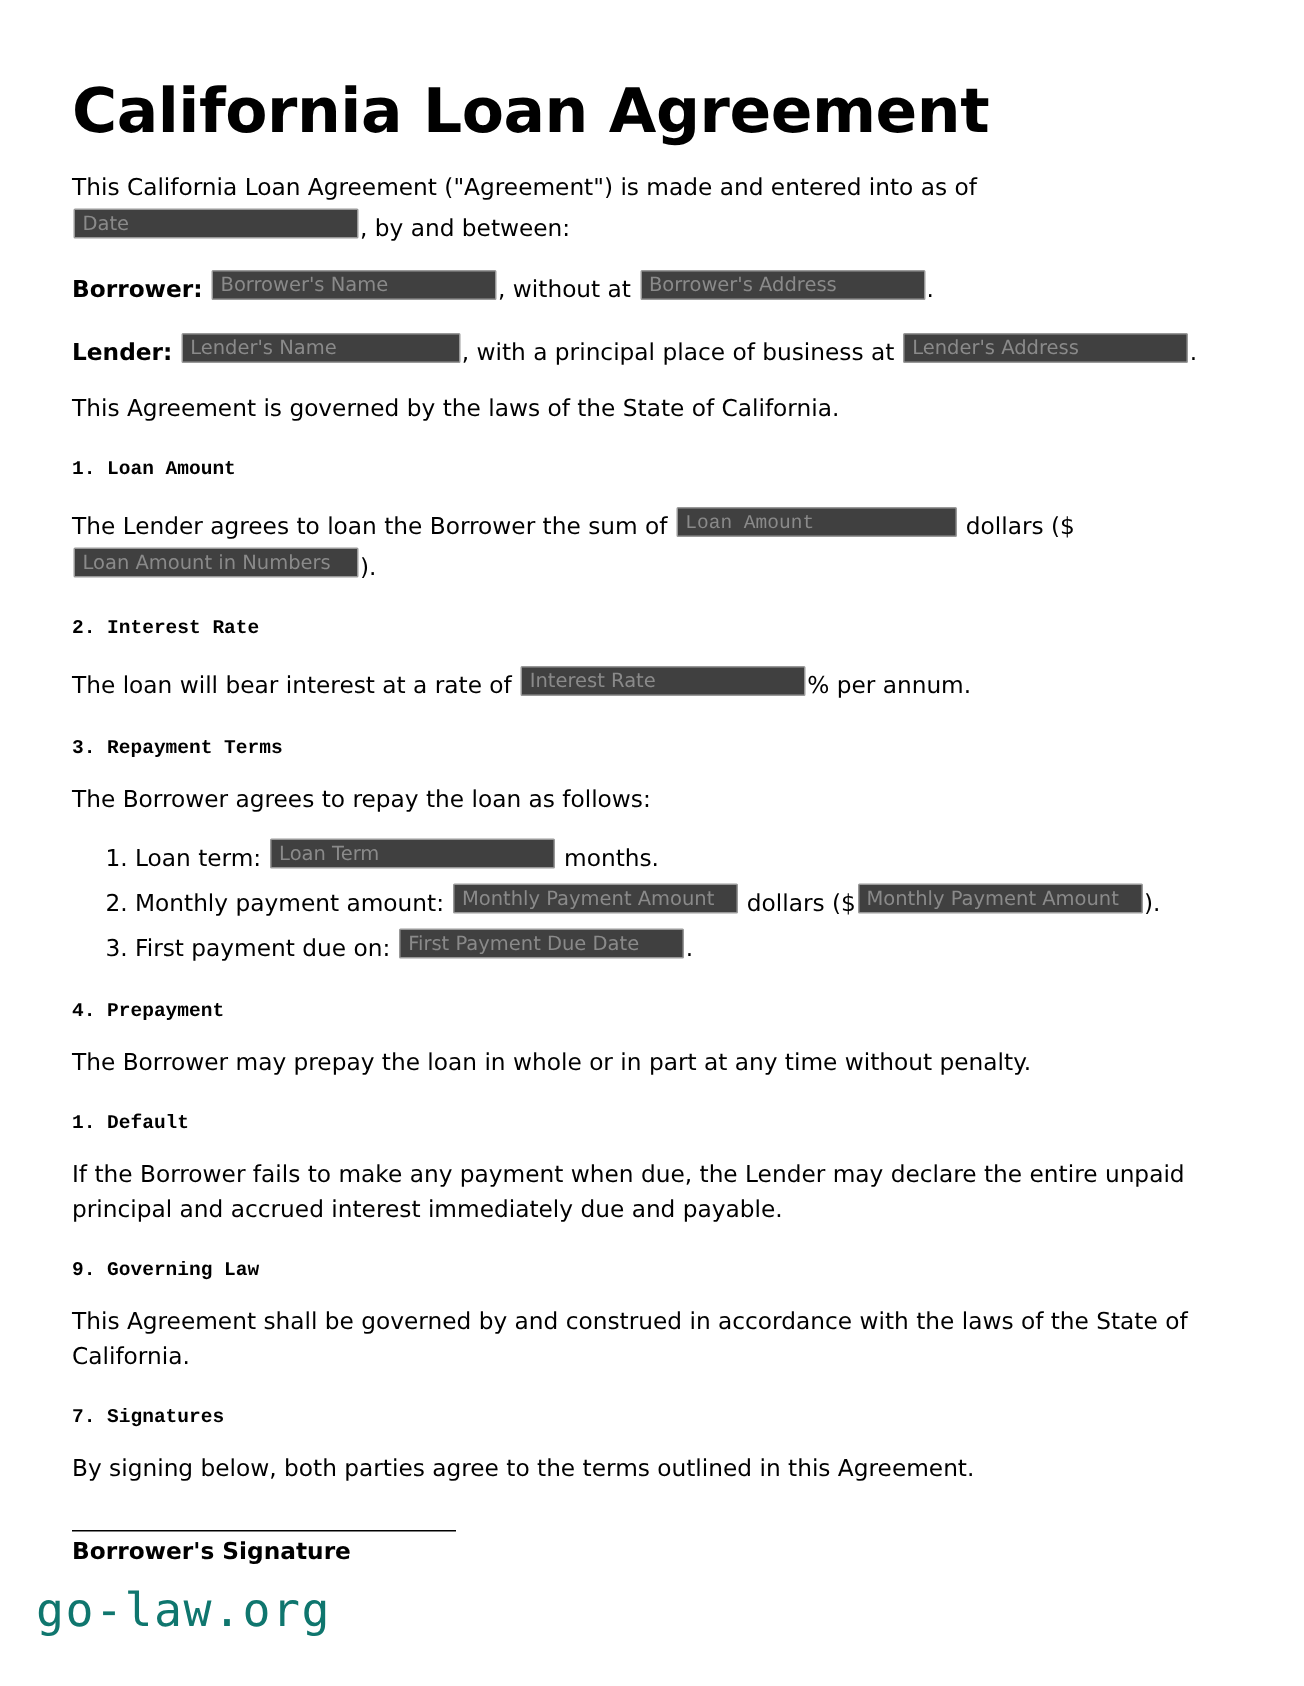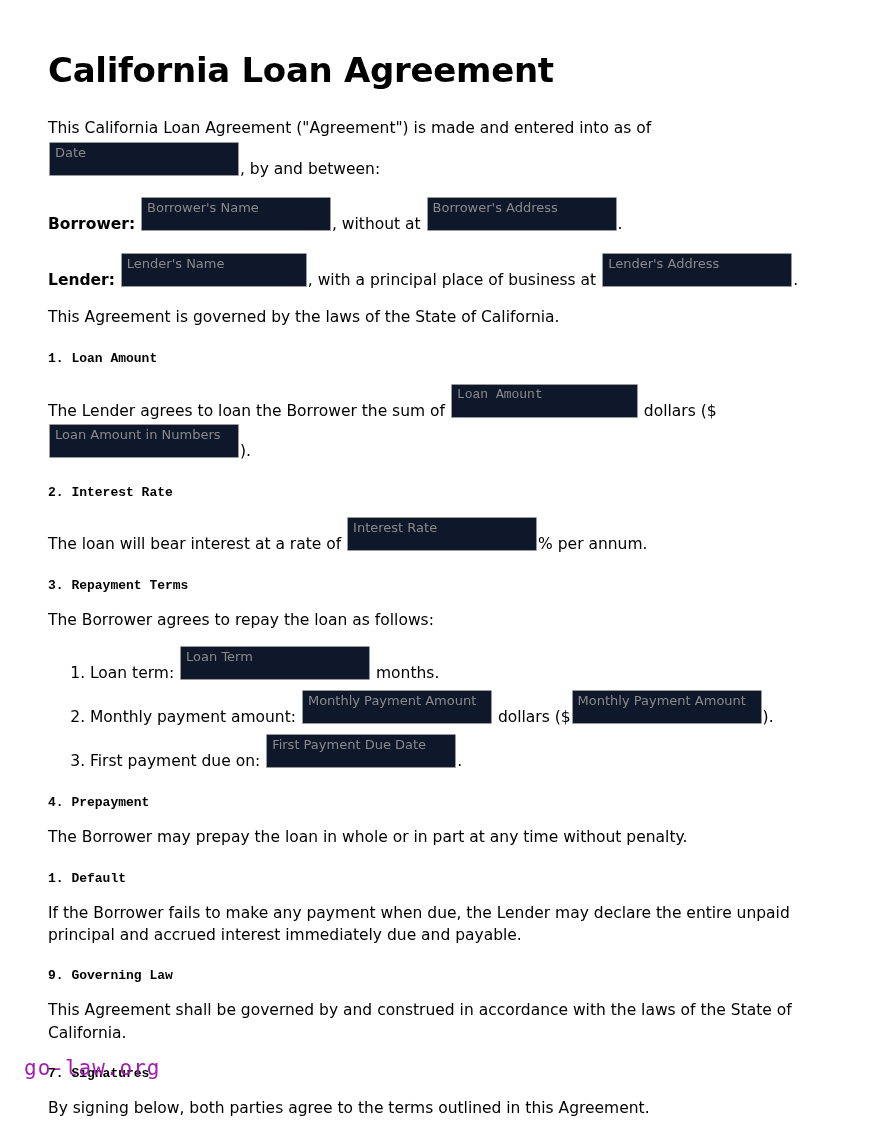--- a/index.html
+++ b/index.html
@@ -26,24 +26,24 @@
   }
 
   .content {
     position: absolute;
     left: 48px;
     top: 52px;
     width: 772px;
   }
 
   h1.doc-title {
-    font-size: 34px;
+    font-size: 41px;
     font-weight: bold;
     letter-spacing: -0.3px;
-    margin: 0 0 28px 0;
+    margin: 0 0 17px 0;
     line-height: 1.1;
     color: #000;
   }
 
   p.para {
     font-size: 15.5px;
     line-height: 1.45;
     margin: 0 0 15px 0;
     color: #000;
   }
@@ -55,26 +55,26 @@
     font-weight: bold;
     margin: 22px 0 14px 0;
     line-height: 1.3;
     font-family: Liberation Mono, monospace;
   }
 
   .fld {
     display: inline-block;
     vertical-align: baseline;
     border: 1px solid #999999;
-    background: #0f172a;
+    background: #404040;
     color: #8a8a8a;
     font-family: "DejaVu Sans", "Liberation Sans", sans-serif;
     font-size: 13px;
     line-height: 17px;
-    height: 34px;
+    height: 20px;
     padding: 1px 4px 1px 5px;
     margin: 0 1px;
     white-space: nowrap;
     overflow: hidden;
     position: relative;
     top: 2px;
     border-radius: 1px;
   }
   .fld.w190 { width: 190px; }
   .fld.w187 { width: 187px; font-family: Liberation Mono, monospace; }
@@ -103,23 +103,23 @@
     line-height: 1.35;
     margin: 0;
     font-weight: bold;
   }
 
   .watermark {
     position: absolute;
     left: 24px;
     top: 1056px;
     font-family: "DejaVu Sans Mono", "Liberation Mono", monospace;
-    font-size: 21px;
+    font-size: 31px;
     letter-spacing: 1px;
-    color: #a21caf;
+    color: #0f766e;
     white-space: nowrap;
   }
 </style>
 </head>
 <body>
 
 <div class="page">
   <div class="content">
 
     <h1 class="doc-title">California Loan Agreement</h1>

